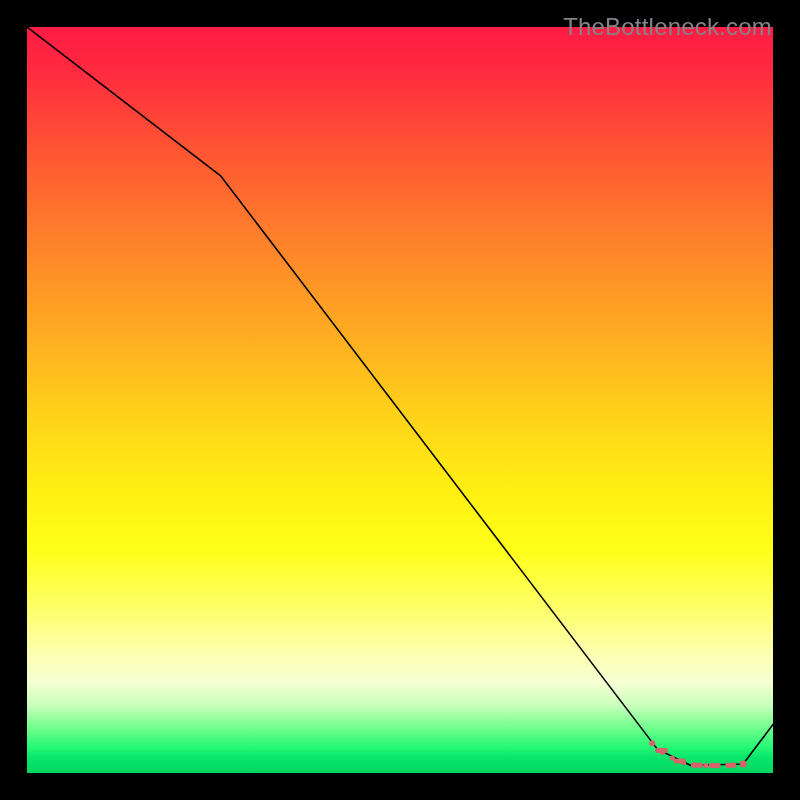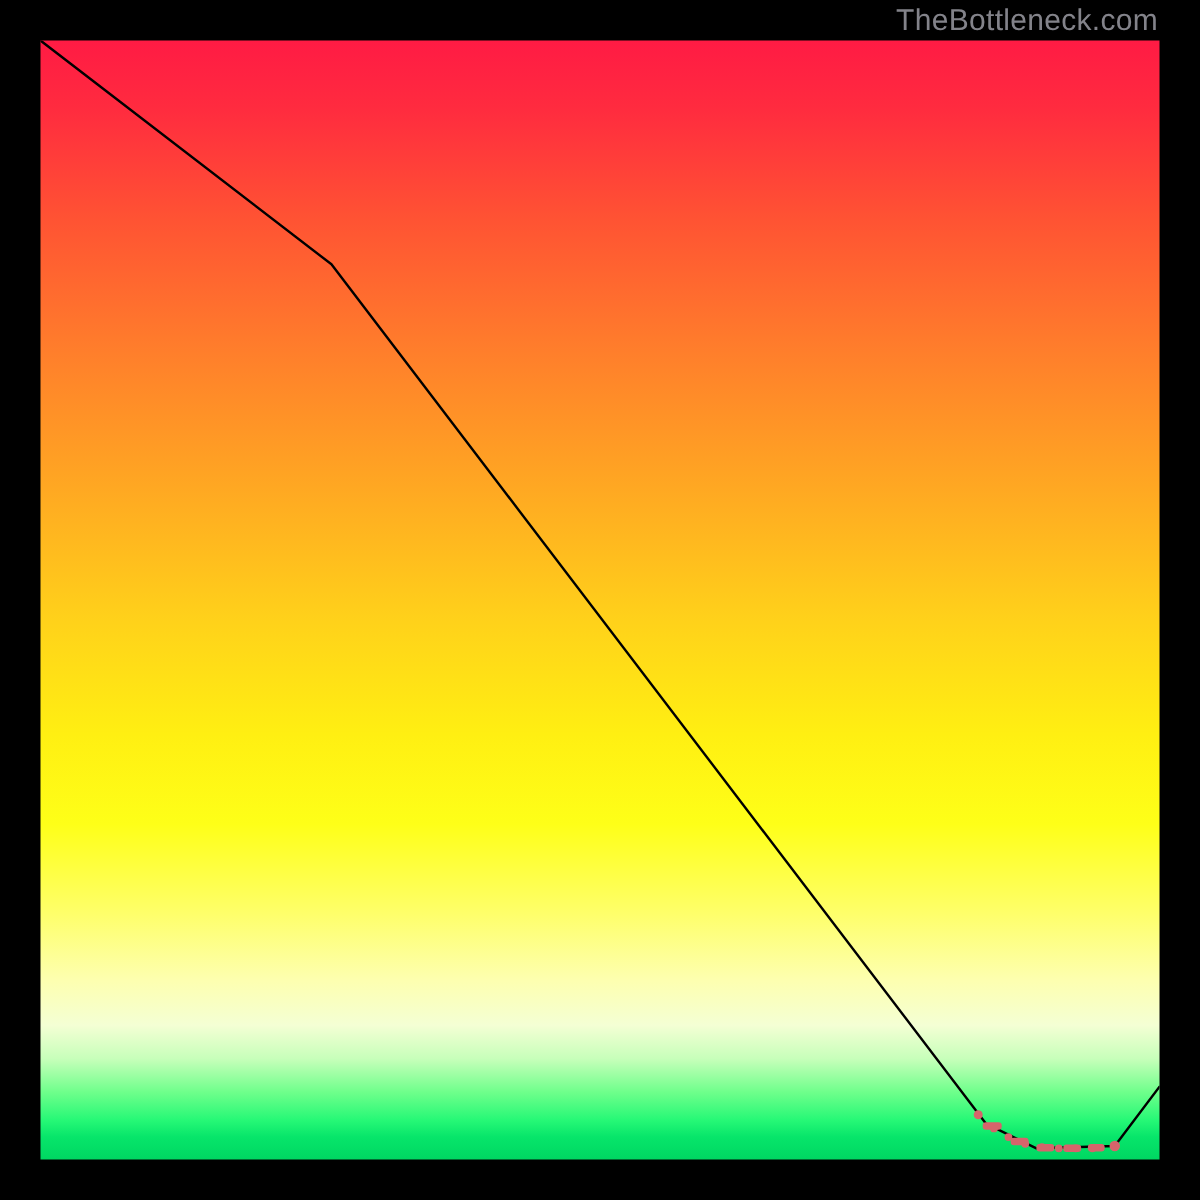--- a/index.html
+++ b/index.html
@@ -44,24 +44,24 @@
   }
   .line-layer, .marker-layer {
     position: absolute;
     inset: 0;
     width: 100%;
     height: 100%;
     pointer-events: none;
   }
   .watermark {
     position: absolute;
-    top: 3px;
+    top: 13px;
     right: 28px;
     color: #83838a;
-    font-size: 20px;
+    font-size: 24px;
     font-weight: 500;
     letter-spacing: 0.2px;
     user-select: none;
   }
 </style>
 </head>
 <body>
 
 <div class="stage">
   <div class="plot">

